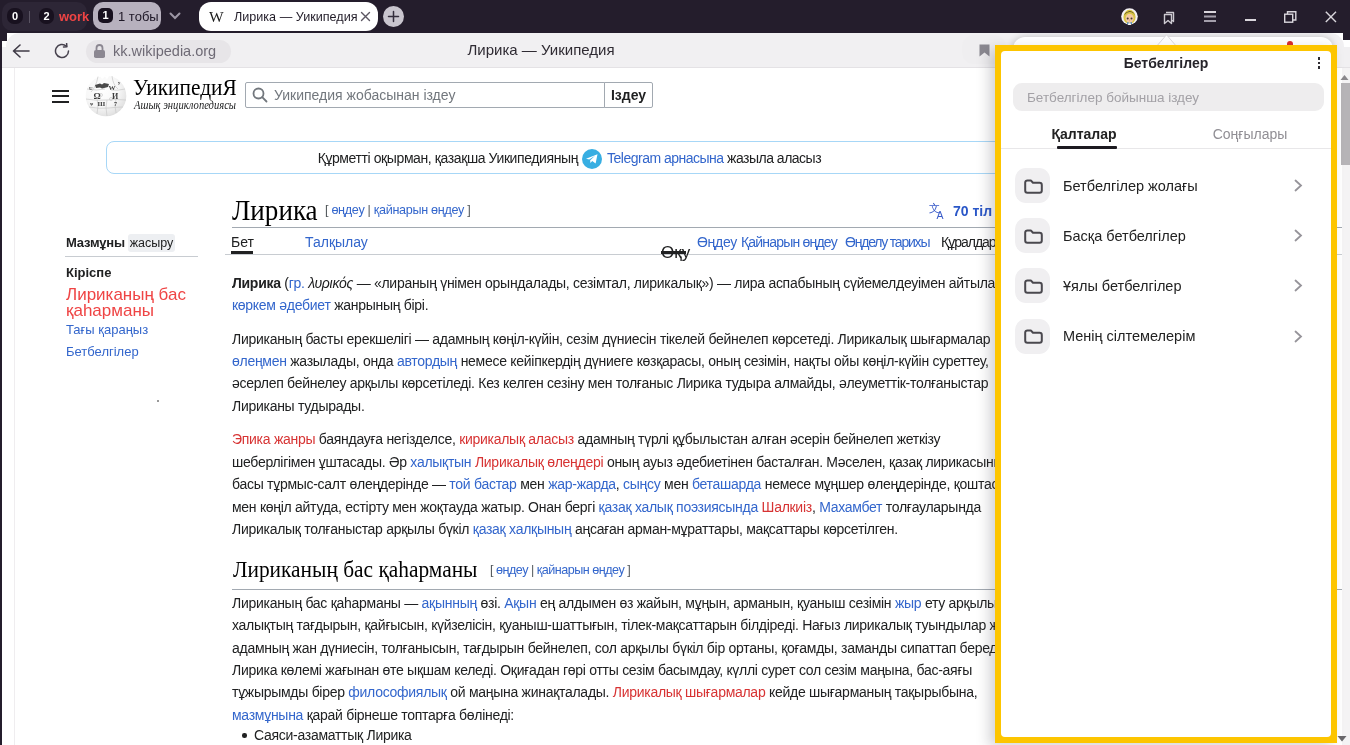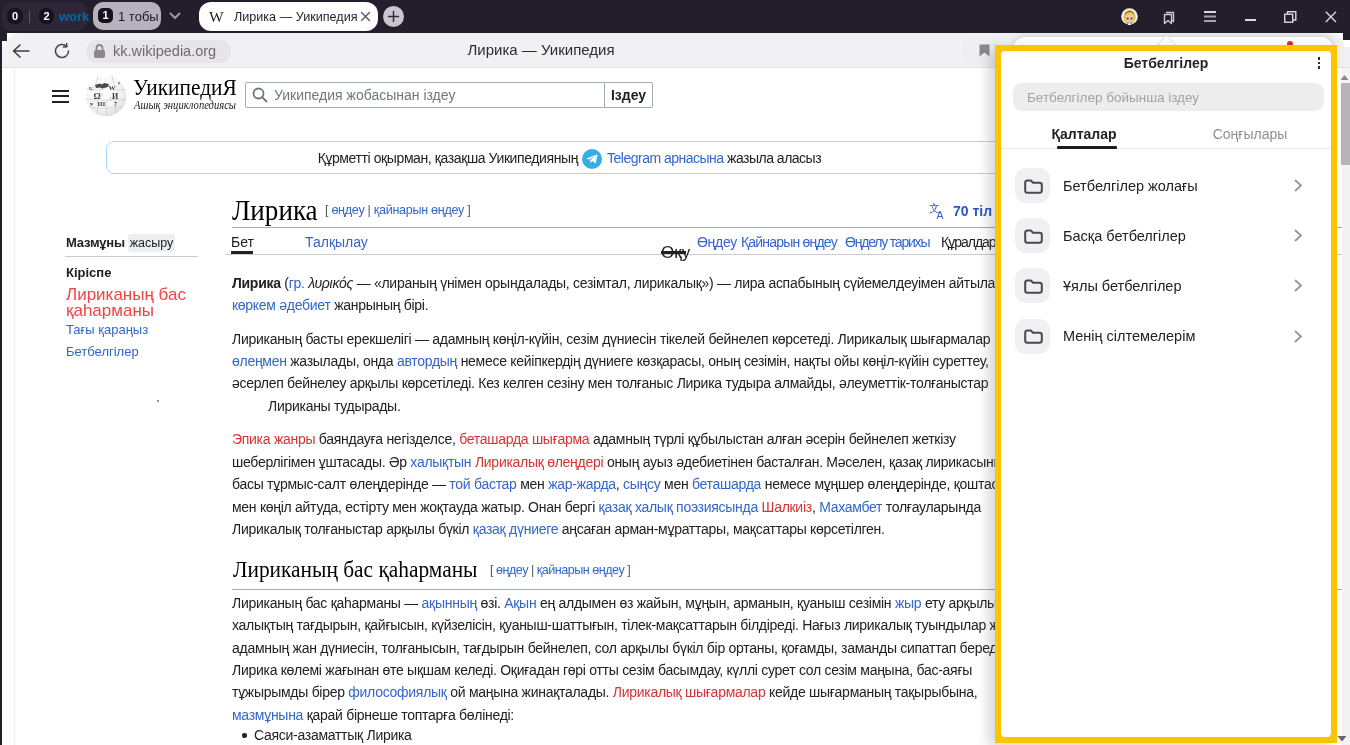--- a/index.html
+++ b/index.html
@@ -32,21 +32,21 @@
 </head>
 <body>
 
 <div class="abs" id="topbar"></div>
 <div class="abs" style="left:0;top:33px;width:7px;height:8px;background:#241d2c;"></div>
 <div class="abs" style="left:1343px;top:33px;width:7px;height:7px;background:#241d2c;"></div>
 <div class="abs" style="left:2px;top:2px;width:85px;height:29px;background:#2d2636;border-radius:10px;z-index:1"></div>
 <div class="badge" style="left:7px;top:8px;width:16px;height:16px;line-height:16px;z-index:2">0</div>
 <div class="abs" style="left:29px;top:11px;width:1px;height:12px;background:#5a5463;z-index:2"></div>
 <div class="badge" style="left:39px;top:8px;width:15px;height:16px;line-height:16px;z-index:2">2</div>
-<div class="abs" style="left:59px;top:9px;color:#0369a1;font-size:13px;font-weight:bold;z-index:2">work</div>
+<div class="abs" style="left:59px;top:9px;color:#ef4444;font-size:13px;font-weight:bold;z-index:2">work</div>
 <div class="abs" id="grouppill"></div>
 <div class="badge" style="left:98px;top:8px;width:15px;height:15px;line-height:15px;border-radius:5px;z-index:2">1</div>
 <div class="abs" style="left:118px;top:9px;color:#1d1726;font-size:13px;z-index:2">1 тобы</div>
 <svg class="abs" style="left:169px;top:12px" width="12" height="8">
     <path d="M1.5,1.5 L6,6 L10.5,1.5" stroke="#9d97a5" stroke-width="2" fill="none" stroke-linecap="round"></path>
   </svg>
 <div class="abs" id="tab"></div>
 <div class="abs serif" style="left:209px;top:8px;font-size:15.5px;color:#1b1b1b;z-index:2">W</div>
 <div class="abs" style="left:234px;top:9.5px;font-size:12.6px;color:#211c28;z-index:2">Лирика — Уикипедия</div>
 <svg class="abs" style="left:360px;top:11px;z-index:2" width="11" height="11">
@@ -193,26 +193,26 @@
 <div class="abs" style="left:66px;top:287px;font-size:17px;color:#ef4444;line-height:16px;">Лириканың бас<br>қаһарманы</div>
 <div class="abs" style="left:66px;top:322px;font-size:13px;color:#3366cc;text-align:right;">Тағы қараңыз</div>
 <div class="abs" style="left:66px;top:344.3px;font-size:13px;color:#3366cc;">Бетбелгілер</div>
 <div class="abs" style="left:157px;top:400px;width:2px;height:2px;background:#777;border-radius:50%;"></div>
 
 <div class="ln" style="left:232px;top:271.5px;"><b>Лирика</b> (<a class="bl">гр.</a> <i>λυρικός</i> — «лираның үнімен орындалады, сезімтал, лирикалық») — лира аспабының сүйемелдеуімен айтылатын</div>
 <div class="ln" style="left:232px;top:293.9px;"><a class="bl">көркем әдебиет</a> жанрының бірі.</div>
 <div class="ln" style="left:232px;top:327.5px;text-align:right;">Лириканың басты ерекшелігі — адамның көңіл-күйін, сезім дүниесін тікелей бейнелеп көрсетеді. Лирикалық шығармалар</div>
 <div class="ln" style="left:232px;top:349.9px;"><a class="bl">өлеңмен</a> жазылады, онда <a class="bl">автордың</a> немесе кейіпкердің дүниеге көзқарасы, оның сезімін, нақты ойы көңіл-күйін суреттеу,</div>
 <div class="ln" style="left:232px;top:372.3px;">әсерлеп бейнелеу арқылы көрсетіледі. Кез келген сезіну мен толғаныс Лирика тудыра алмайды, әлеуметтік-толғаныстар</div>
-<div class="ln" style="left:232px;top:394.7px;margin-left:36px;">Лириканы тудырады.</div>
-<div class="ln" style="left:232px;top:428.3px;"><a class="rd">Эпика жанры</a> баяндауға негізделсе, <a class="rd">беташарда шығарма</a> адамның түрлі құбылыстан алған әсерін бейнелеп жеткізу</div>
+<div class="ln" style="left:232px;top:394.7px;">Лириканы тудырады.</div>
+<div class="ln" style="left:232px;top:428.3px;"><a class="rd">Эпика жанры</a> баяндауға негізделсе, <a class="rd">кирикалық аласыз</a> адамның түрлі құбылыстан алған әсерін бейнелеп жеткізу</div>
 <div class="ln" style="left:232px;top:450.7px;">шеберлігімен ұштасады. Әр <a class="bl">халықтын</a> <a class="rd">Лирикалық өлеңдері</a> оның ауыз әдебиетінен басталған. Мәселен, қазақ лирикасының</div>
 <div class="ln" style="left:232px;top:473.1px;">басы тұрмыс-салт өлеңдерінде — <a class="bl">той бастар</a> мен <a class="bl">жар-жарда</a>, <a class="bl">сыңсу</a> мен <a class="bl">беташарда</a> немесе мұңшер өлеңдерінде, қоштасу</div>
 <div class="ln" style="left:232px;top:495.5px;">мен көңіл айтуда, естірту мен жоқтауда жатыр. Онан бергі <a class="bl">қазақ халық поэзиясында</a> <a class="rd">Шалкиіз</a>, <a class="bl">Махамбет</a> толғауларында</div>
-<div class="ln" style="left:232px;top:517.9px;">Лирикалық толғаныстар арқылы бүкіл <a class="bl">қазақ дүниеге</a> аңсаған арман-мұраттары, мақсаттары көрсетілген.</div>
+<div class="ln" style="left:232px;top:517.9px;">Лирикалық толғаныстар арқылы бүкіл <a class="bl">қазақ халқының</a> аңсаған арман-мұраттары, мақсаттары көрсетілген.</div>
 
 <div class="abs serif" style="left:233px;top:556.5px;font-size:22.5px;color:#000;transform:scaleX(0.95);transform-origin:0 0;">Лириканың бас қаһарманы</div>
 <div class="abs" style="left:490px;top:563px;font-size:12.6px;color:#54595d;letter-spacing:-0.5px;">[ <a class="bl">өңдеу</a> | <a class="bl">қайнарын өңдеу</a> ]</div>
 <div class="abs" style="left:232px;top:589px;width:1110px;height:1px;background:#a2a9b1;"></div>
 <div class="ln" style="left:232px;top:591.7px;">Лириканың бас қаһарманы — <a class="bl">ақынның</a> өзі. <a class="bl">Ақын</a> ең алдымен өз жайын, мұңын, арманын, қуаныш сезімін <a class="bl">жыр</a> ету арқылы</div>
 <div class="ln" style="left:232px;top:614.1px;">халықтың тағдырын, қайғысын, күйзелісін, қуаныш-шаттығын, тілек-мақсаттарын білдіреді. Нағыз лирикалық туындылар жеке</div>
 <div class="ln" style="left:232px;top:636.5px;">адамның жан дүниесін, толғанысын, тағдырын бейнелеп, сол арқылы бүкіл бір ортаны, қоғамды, заманды сипаттап береді.</div>
 <div class="ln" style="left:232px;top:658.9px;">Лирика көлемі жағынан өте ықшам келеді. Оқиғадан гөрі отты сезім басымдау, күллі сурет сол сезім маңына, бас-аяғы</div>
 <div class="ln" style="left:232px;top:681.3px;">тұжырымды бірер <a class="bl">философиялық</a> ой маңына жинақталады. <a class="rd">Лирикалық шығармалар</a> кейде шығарманың тақырыбына,</div>
 <div class="ln" style="left:232px;top:703.7px;"><a class="bl">мазмұнына</a> қарай бірнеше топтарға бөлінеді:</div>

